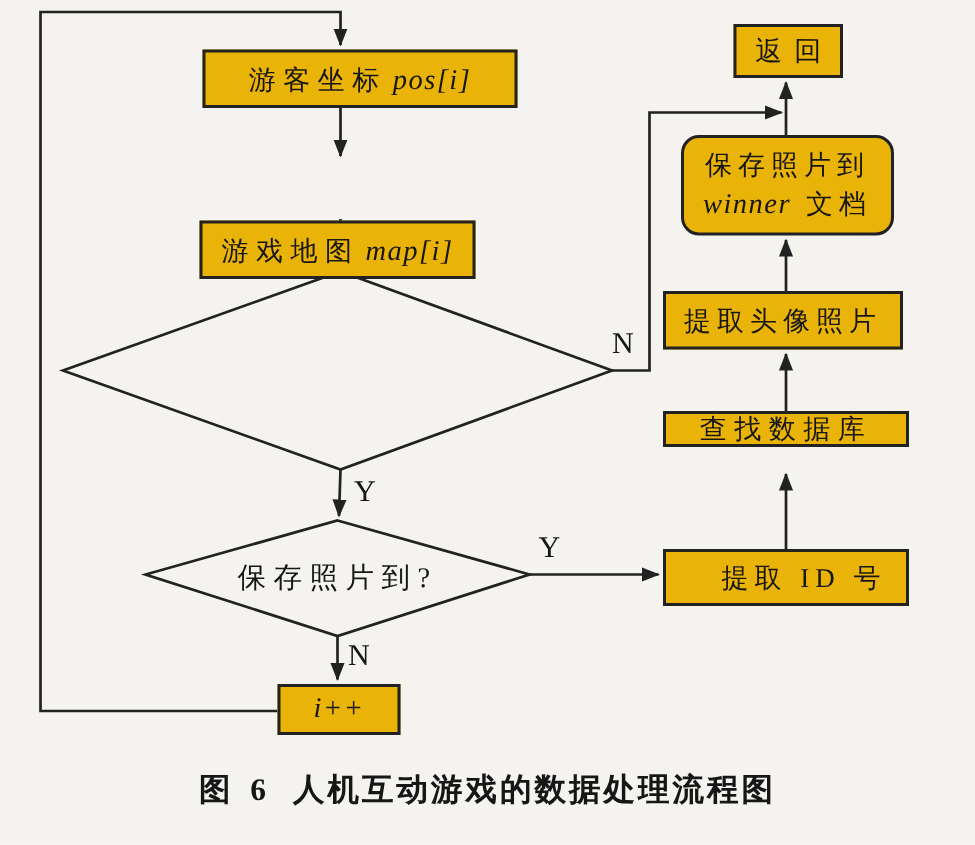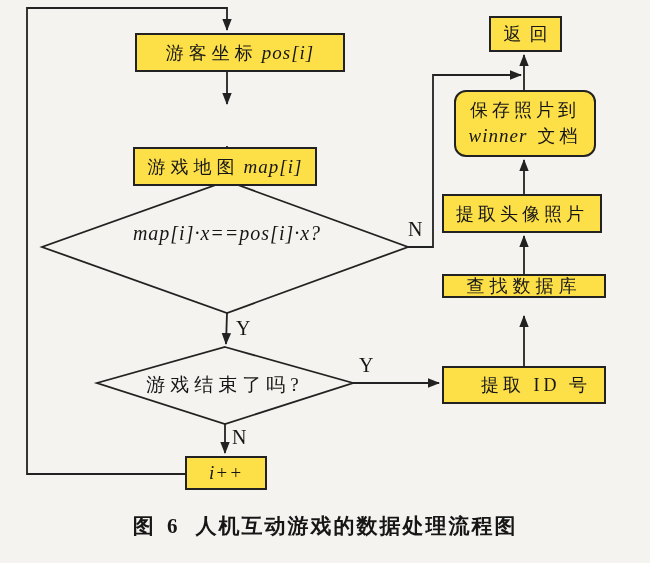--- a/index.html
+++ b/index.html
@@ -19,21 +19,21 @@
   }
   .node {
     position: absolute;
     border: 2px solid #222222;
     display: flex;
     flex-direction: column;
     align-items: center;
     justify-content: center;
     box-sizing: border-box;
     text-align: center;
-    background: #fde047;
+    background: #eab308;
   }
   .node .row { white-space: nowrap; }
   .cn {
     font-size: 18px;
     letter-spacing: 5px;
   }
   .math {
     font-style: italic;
     font-size: 19px;
     letter-spacing: 1px;
@@ -112,24 +112,23 @@
   </div>
 
   <div class="node" style="left:133px; top:107px; width:184px; height:39px;margin-top:40px;">
     <div class="row">
       <span class="cn">游戏地图</span>
       <span class="math">map[i]</span>
     </div>
   </div>
 
   <div class="diamond-text" style="left:77px; top:219px; width:300px;">
-    <div class="mathline">map[i]·x==pos[i]·x?</div>
   </div>
 
-  <div class="diamond-text cn" style="left:125px; top:372px; width:200px; font-size:19px;">游戏结束了吗?</div>
+  <div class="diamond-text cn" style="left:125px; top:372px; width:200px; font-size:19px;">保存照片到?</div>
 
   <div class="node" style="left:185px; top:456px; width:82px; height:34px;">
     <span class="math">i++</span>
   </div>
 
   <div class="node" style="left:442px; top:366px; width:164px; height:38px;">
     <span class="cn" style="letter-spacing:4px;margin-left:24px;">提取 ID 号</span>
   </div>
 
   <div class="node" style="left:442px; top:274px; width:164px; height:24px;">

